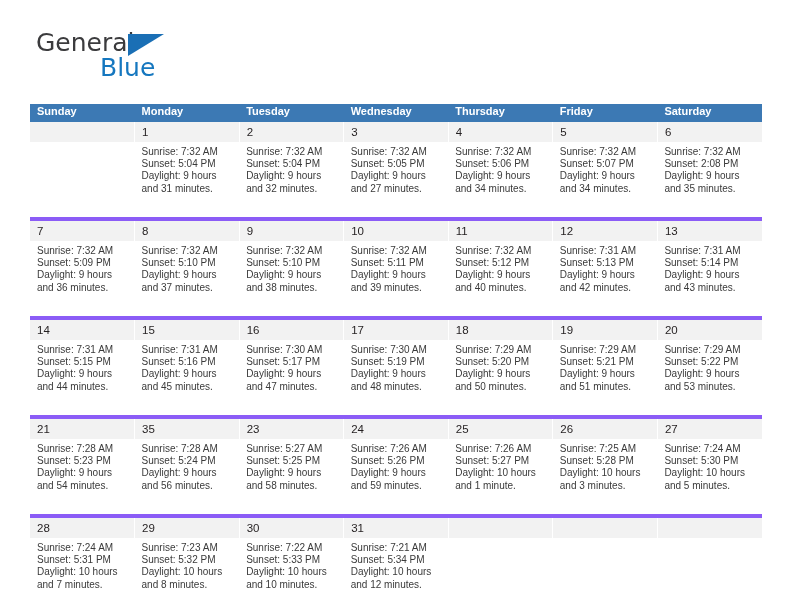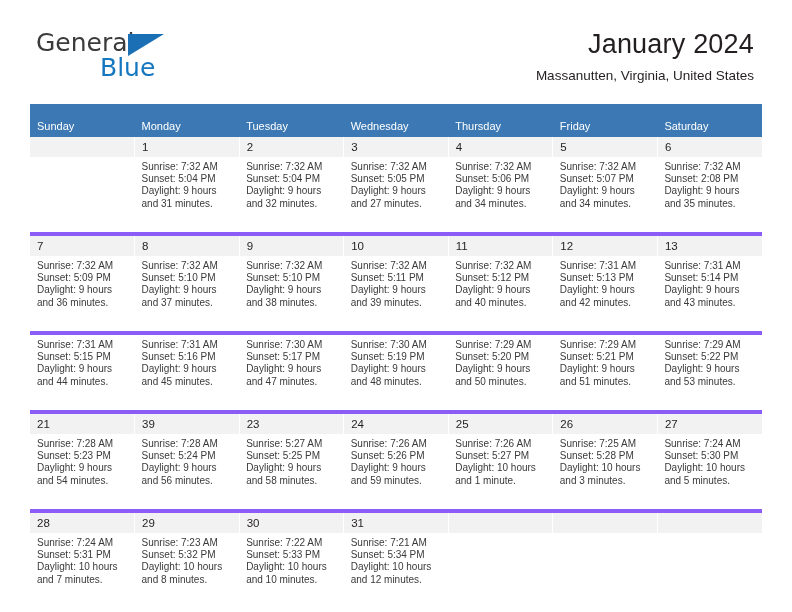--- a/index.html
+++ b/index.html
@@ -98,23 +98,23 @@
     width: 732px;
     border-collapse: collapse;
     table-layout: fixed;
   }
   .calendar col { width: 104.57px; }
 
   .calendar thead th {
     background: #3c79b4;
     color: #ffffff;
     font-size: 11px;
-    font-weight: 400;
+    font-weight: 700;
     text-align: left;
-    padding: 16px 0 5px 7px;
+    padding: 1px 0 5px 7px;
     height: 12px;
     line-height: 12px;
     border: none;
     font-family: "Liberation Sans", sans-serif;
   }
 
   .week-daynum td {
     background: #f2f2f2;
     font-size: 11.5px;
     color: #231f20;
@@ -149,24 +149,20 @@
 <div class="page">
 
   <div class="masthead">
 
     <div class="logo">
       <span class="logo-general">General</span>
       <span class="logo-mark"></span>
       <span class="logo-blue">Blue</span>
     </div>
 
-    <div class="title-block">
-      <div class="cal-title">January 2024</div>
-      <div class="cal-subtitle">Massanutten, Virginia, United States</div>
-    </div>
 
   </div>
 
   <table class="calendar">
     <colgroup>
       <col>
         <col>
         <col>
         <col>
         <col>
@@ -282,20 +278,29 @@
           <span class="line">and 42 minutes.</span>
         </td>
         <td>
           <span class="line">Sunrise: 7:31 AM</span>
           <span class="line">Sunset: 5:14 PM</span>
           <span class="line">Daylight: 9 hours</span>
           <span class="line">and 43 minutes.</span>
         </td>
       </tr>
 
+      <tr class="week-daynum">
+        <td>14</td>
+        <td>15</td>
+        <td>16</td>
+        <td>17</td>
+        <td>18</td>
+        <td>19</td>
+        <td>20</td>
+      </tr>
       <tr class="week-detail">
         <td>
           <span class="line">Sunrise: 7:31 AM</span>
           <span class="line">Sunset: 5:15 PM</span>
           <span class="line">Daylight: 9 hours</span>
           <span class="line">and 44 minutes.</span>
         </td>
         <td>
           <span class="line">Sunrise: 7:31 AM</span>
           <span class="line">Sunset: 5:16 PM</span>
@@ -329,21 +334,21 @@
         <td>
           <span class="line">Sunrise: 7:29 AM</span>
           <span class="line">Sunset: 5:22 PM</span>
           <span class="line">Daylight: 9 hours</span>
           <span class="line">and 53 minutes.</span>
         </td>
       </tr>
 
       <tr class="week-daynum">
         <td>21</td>
-        <td>39</td>
+        <td>35</td>
         <td>23</td>
         <td>24</td>
         <td>25</td>
         <td>26</td>
         <td>27</td>
       </tr>
       <tr class="week-detail">
         <td>
           <span class="line">Sunrise: 7:28 AM</span>
           <span class="line">Sunset: 5:23 PM</span>

